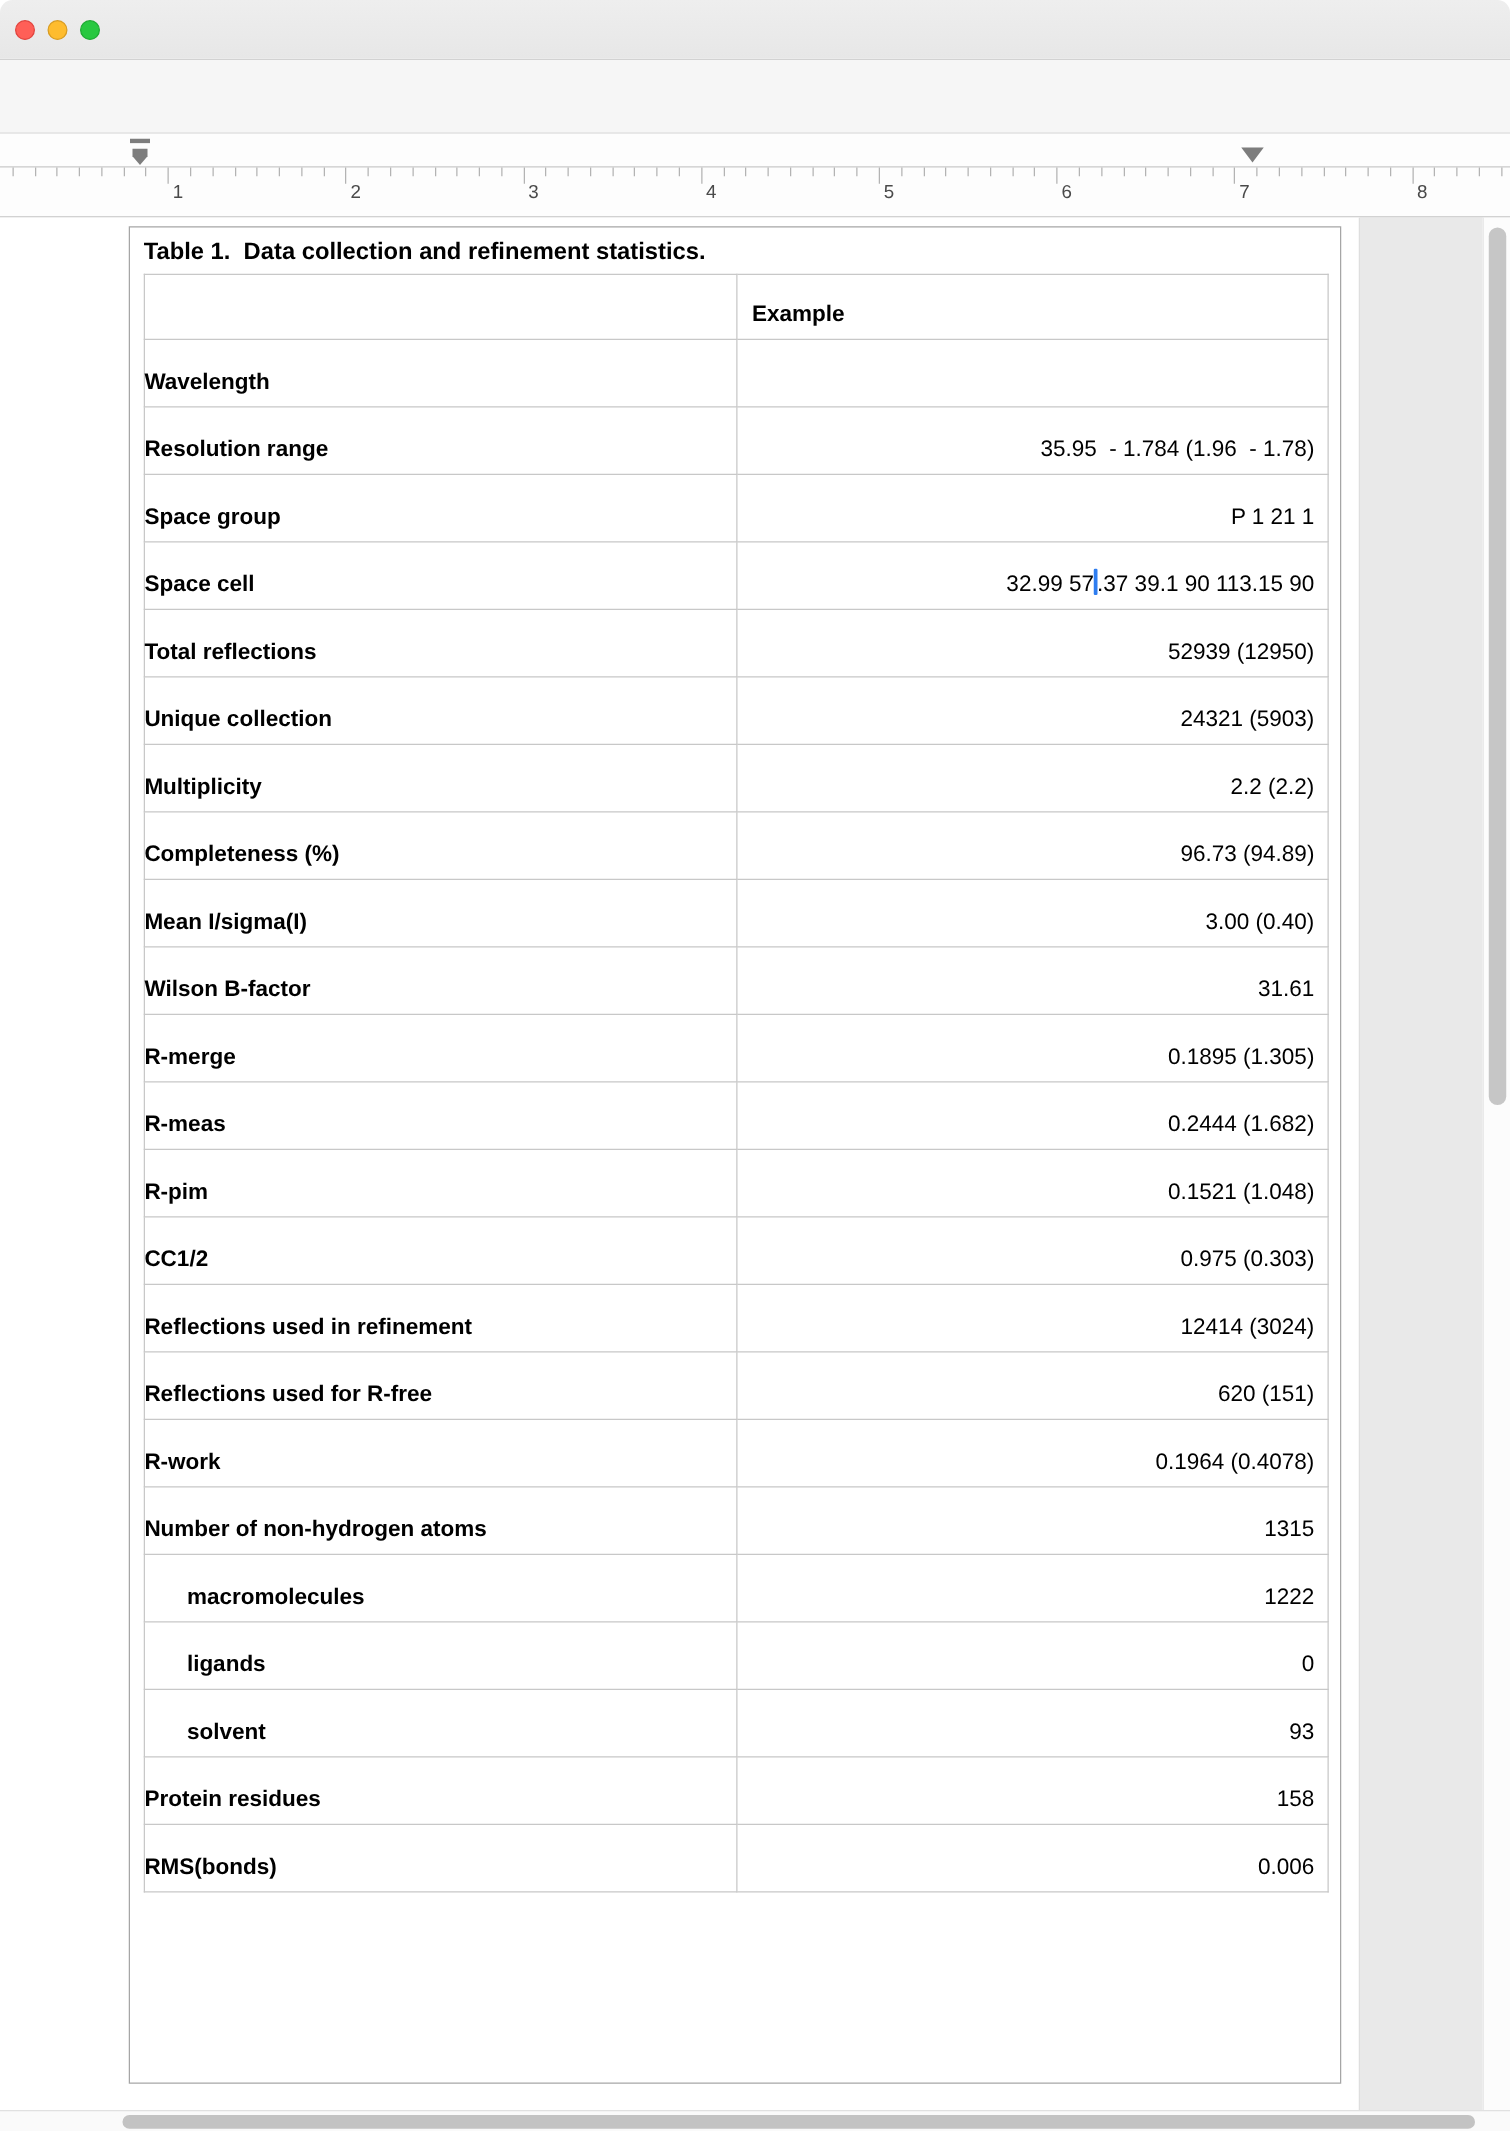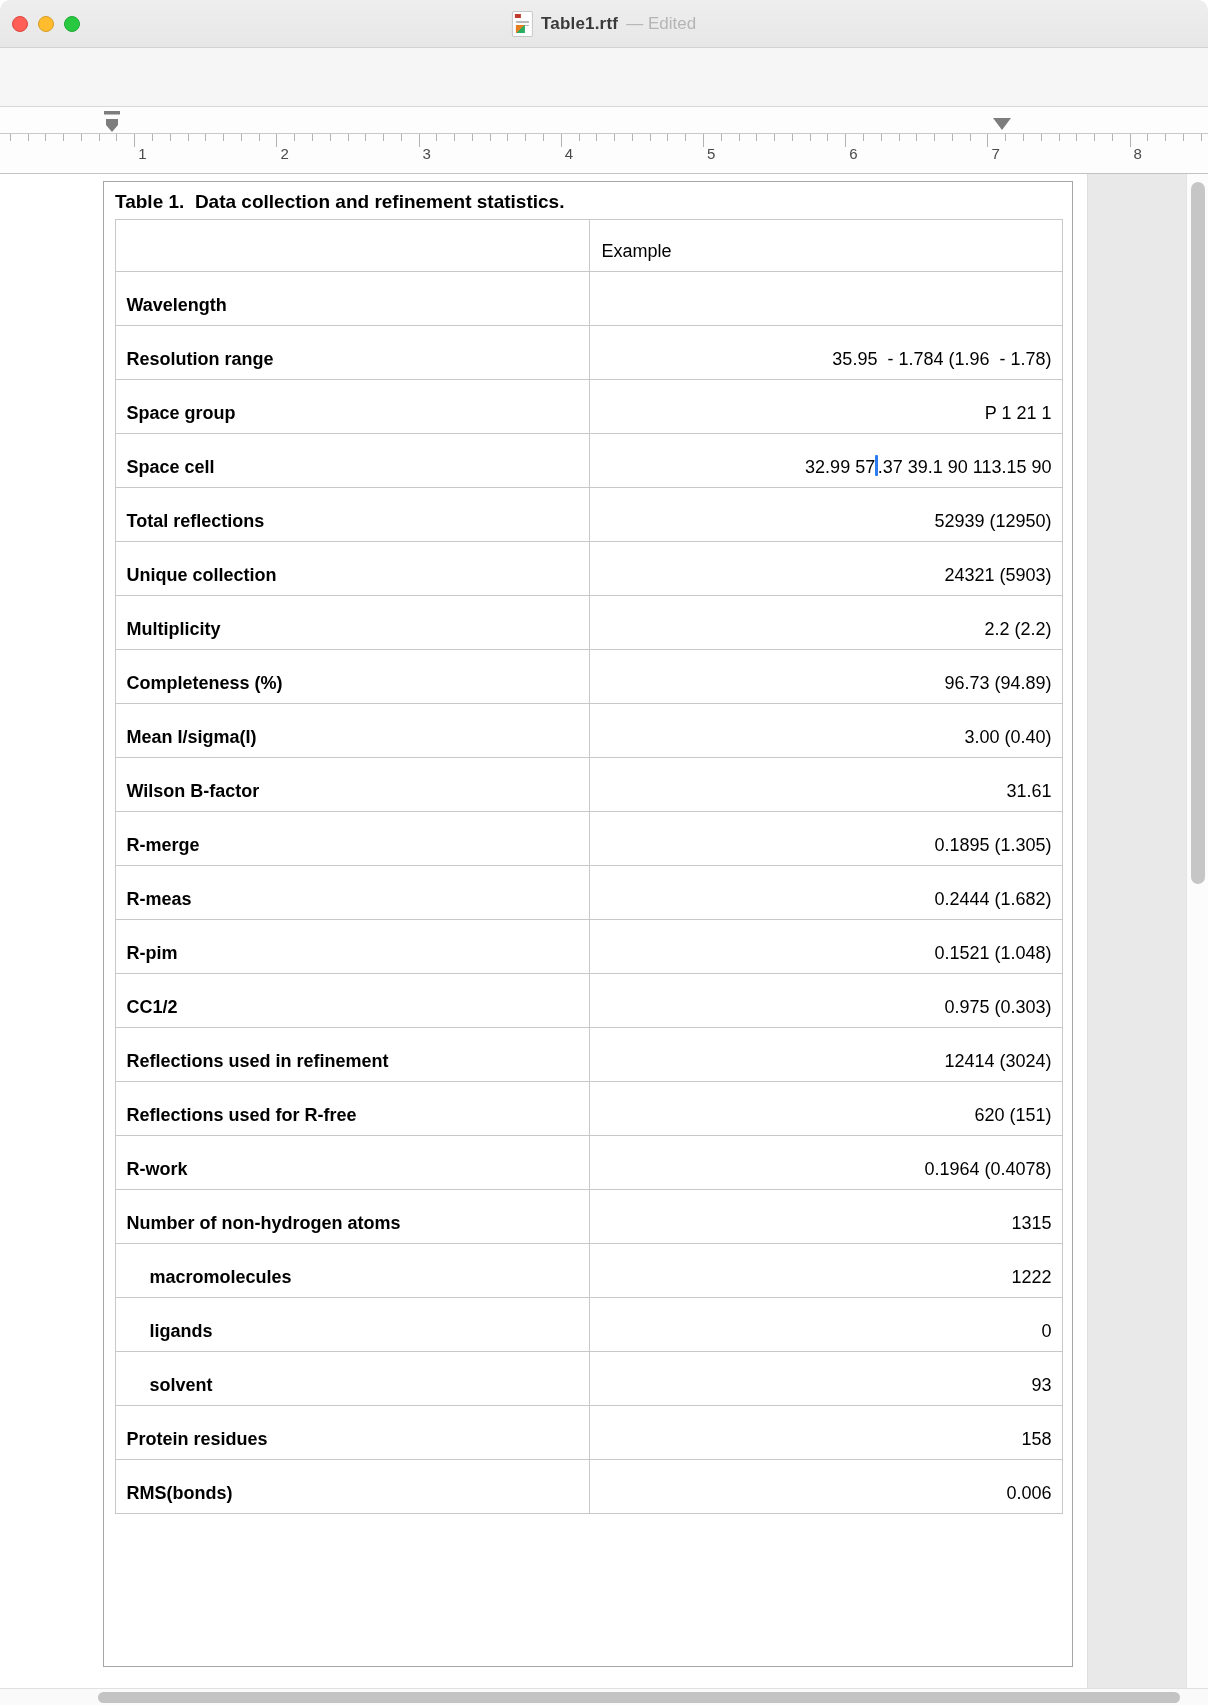--- a/index.html
+++ b/index.html
@@ -85,48 +85,37 @@
 
   
   .frame { position:absolute; left:103px; top:181px; width:970px; height:1486px;
     border:1.5px solid #a6a6a6; background:#fff; }
   .tbltitle { position:absolute; left:11px; top:9px; font-size:19px; font-weight:bold; color:#000;
     white-space:pre; }
   table.data { position:absolute; left:10.5px; top:37px; width:948px; border-collapse:collapse;
     table-layout:fixed; }
   table.data td { border:1px solid #c8c8c8; vertical-align:bottom; font-size:18px; color:#000;
     padding-bottom:9px; }
-  td.lbl { width:474px; font-weight:bold; padding-left:11px; }
+  td.lbl { width:474px; font-weight:bold; padding-left:0; }
   td.lbl.indent { padding-left:34px; }
   td.val { width:474px; text-align:right; padding-right:10px; white-space:pre; font-weight:normal; }
   tr.hdr td { height:52px; }
   tr.row td { height:54px; }
-  td.hdrcell { font-weight:normal; padding-left:12px; }
+  td.hdrcell { font-weight:bold; padding-left:12px; }
   .caret { display:inline-block; width:2.5px; height:21px; background:#2e7df0; vertical-align:-3px;
     border-radius:1px; }
 </style>
 </head>
 <body>
 
 <div class="titlebar">
   <div class="lights">
     <div class="light red"></div>
     <div class="light yellow"></div>
     <div class="light green"></div>
-  </div>
-  <div class="titlegroup">
-    <div class="docicon">
-      <div class="mark"></div>
-      <div class="dl" style="top:9px"></div>
-      <div class="dl" style="top:12.5px"></div>
-      <div class="dl" style="top:16px; right:9px;"></div>
-      <div class="img"></div>
-    </div>
-    <span class="wintitle">Table1.rtf</span>
-    <span class="winstatus">— Edited</span>
   </div>
 </div>
 
 <div class="toolbar">
   <div class="ctl sel" style="left:9px; width:196px;">
     <span>Helvetica</span>
     <span class="stepper">
         <span>⌃</span>
         <span>⌄</span>
       </span>

